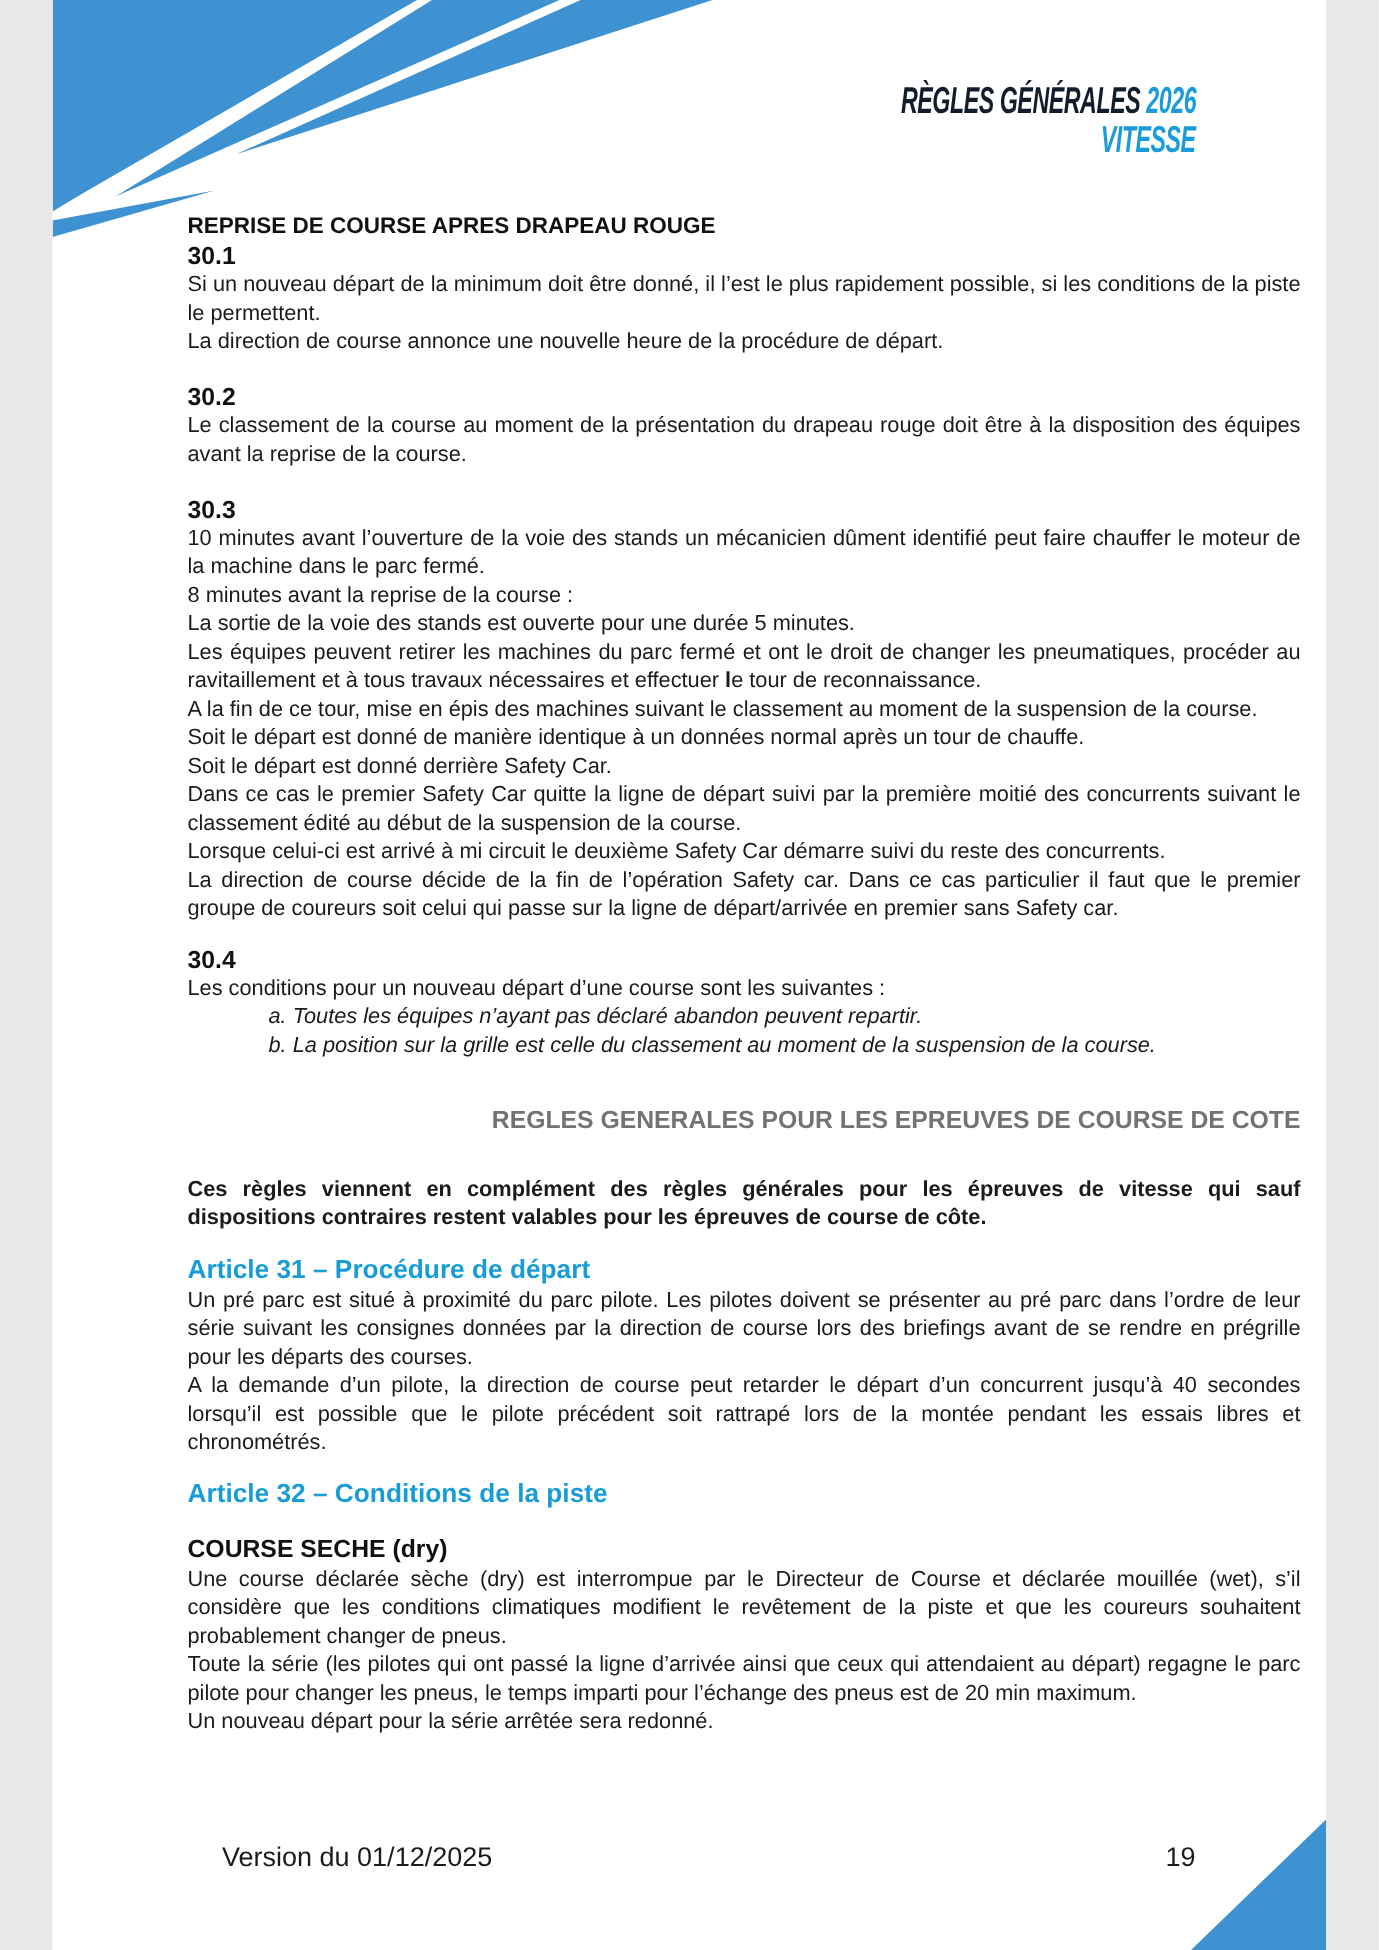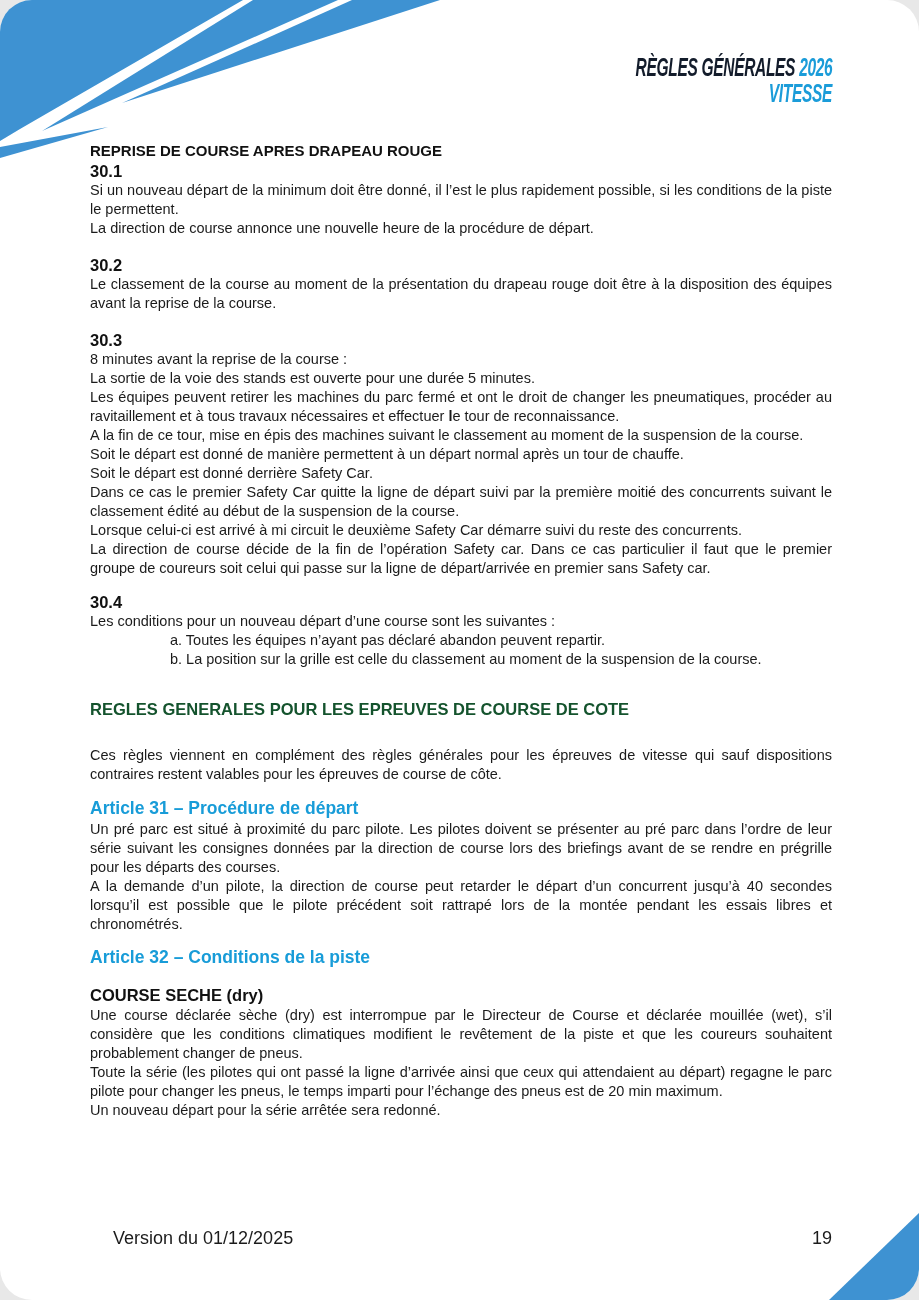--- a/index.html
+++ b/index.html
@@ -1,25 +1,24 @@
 <!DOCTYPE html>
 <html><head>
 <meta charset="utf-8">
 <style>
   html, body { margin: 0; padding: 0; background: #e8e8e8; }
   .page {
     position: relative;
-    width: 919px;
+    width: 849px;
     height: 1300px;
     margin: 0 auto;
     background: #ffffff;
     overflow: hidden;
     font-family: "Liberation Sans", sans-serif;
     color: #1b1b1b;
-    border-radius: 32px;
   }
 
   
   .deco-top { position: absolute; top: 0; left: 0; width: 460px; height: 160px; }
   .deco-bottom { position: absolute; right: 0; bottom: 0; width: 90px; height: 87px; }
 
   
   .brand {
     position: absolute;
     top: 54px;
@@ -62,30 +61,30 @@
     font-size: 16.5px;
     font-weight: 700;
     line-height: 20px;
     color: #111;
   }
   .mt-first { margin-top: 1px; }
   .mt-302 { margin-top: 17px; }
   .mt-303 { margin-top: 17px; }
   .mt-304 { margin-top: 14px; }
   .para { text-align: justify; }
-  .list-item { margin-left: 80px; }
+  .list-item { margin-left: 54px; font-style: italic; }
   .center-title {
     margin-top: 30px;
-    text-align: left;
+    text-align: right;
     font-size: 16.5px;
     font-weight: 700;
     line-height: 20px;
-    color: #14532d;
+    color: #737373;
   }
-  .intro-gap { margin-top: 27px; }
+  .intro-gap { margin-top: 27px; font-weight: bold; }
   .article-title {
     font-size: 17.5px;
     font-weight: 700;
     line-height: 23px;
     color: #189cd8;
   }
   .mt-art31 { margin-top: 13px; }
   .mt-art32 { margin-top: 12px; }
   .sub-title {
     margin-top: 16px;
@@ -133,25 +132,26 @@
     <div class="doc-title">REPRISE DE COURSE APRES DRAPEAU ROUGE</div>
 
     <div class="sec-num mt-first">30.1</div>
     <div class="para">Si un nouveau départ de la minimum doit être donné, il l’est le plus rapidement possible, si les conditions de la piste le permettent.</div>
     <div class="para">La direction de course annonce une nouvelle heure de la procédure de départ.</div>
 
     <div class="sec-num mt-302">30.2</div>
     <div class="para">Le classement de la course au moment de la présentation du drapeau rouge doit être à la disposition des équipes avant la reprise de la course.</div>
 
     <div class="sec-num mt-303">30.3</div>
+    <div class="para">10 minutes avant l’ouverture de la voie des stands un mécanicien dûment identifié peut faire chauffer le moteur de la machine dans le parc fermé.</div>
     <div class="para">8 minutes avant la reprise de la course :</div>
     <div class="para">La sortie de la voie des stands est ouverte pour une durée 5 minutes.</div>
     <div class="para"><span>Les équipes peuvent retirer les machines du parc fermé et ont le droit de changer les pneumatiques, procéder au ravitaillement et à tous travaux nécessaires et effectuer </span><b>l</b><span>e tour de reconnaissance.</span></div>
     <div class="para">A la fin de ce tour, mise en épis des machines suivant le classement au moment de la suspension de la course.</div>
-    <div class="para">Soit le départ est donné de manière permettent à un départ normal après un tour de chauffe.</div>
+    <div class="para">Soit le départ est donné de manière identique à un données normal après un tour de chauffe.</div>
     <div class="para">Soit le départ est donné derrière Safety Car.</div>
     <div class="para">Dans ce cas le premier Safety Car quitte la ligne de départ suivi par la première moitié des concurrents suivant le classement édité au début de la suspension de la course.</div>
     <div class="para">Lorsque celui-ci est arrivé à mi circuit le deuxième Safety Car démarre suivi du reste des concurrents.</div>
     <div class="para">La direction de course décide de la fin de l’opération Safety car. Dans ce cas particulier il faut que le premier groupe de coureurs soit celui qui passe sur la ligne de départ/arrivée en premier sans Safety car.</div>
 
     <div class="sec-num mt-304">30.4</div>
     <div class="para">Les conditions pour un nouveau départ d’une course sont les suivantes :</div>
     <div class="para list-item">a. Toutes les équipes n’ayant pas déclaré abandon peuvent repartir.</div>
     <div class="para list-item">b. La position sur la grille est celle du classement au moment de la suspension de la course.</div>
 

